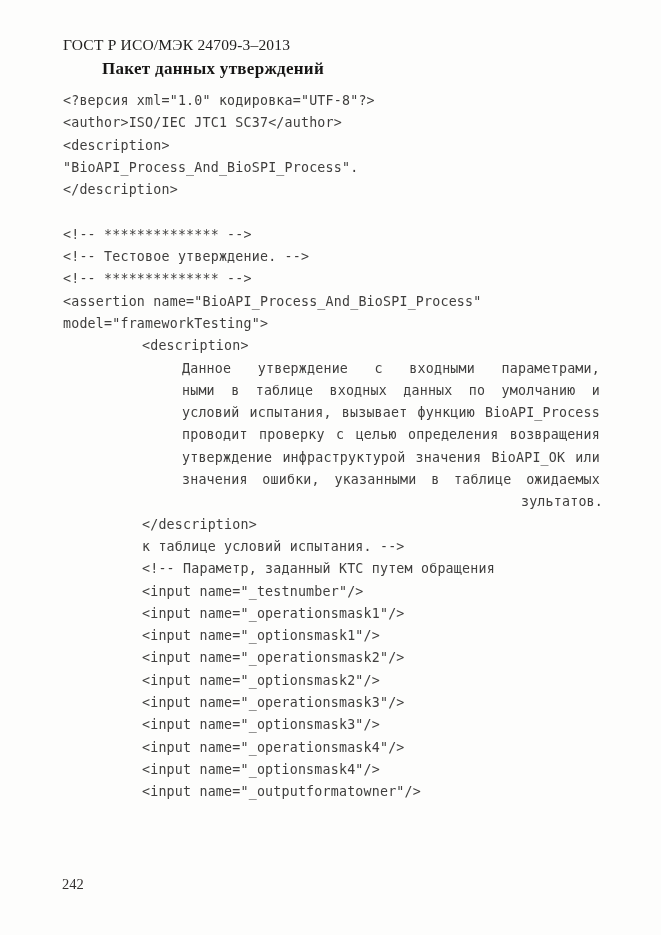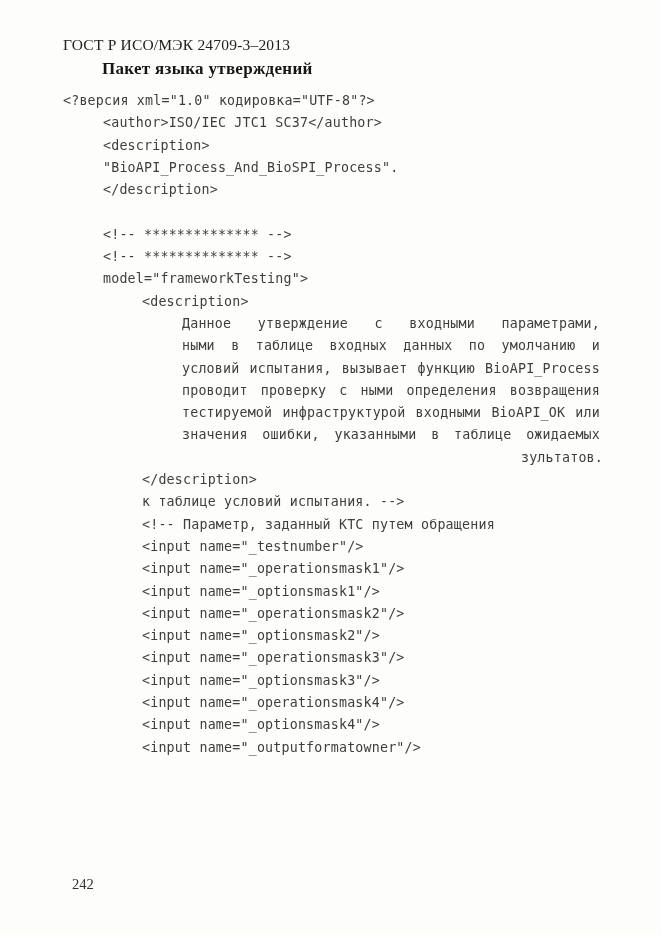--- a/index.html
+++ b/index.html
@@ -45,64 +45,65 @@
     font-family: "DejaVu Sans Mono", "Liberation Mono", monospace;
     font-size: 13.3px;
     line-height: 22.3px;
     color: #3f3e3d;
   }
   .code-line {
     height: 22.3px;
     white-space: pre;
     letter-spacing: 0.2px;
   }
-  .code-line.i1 { margin-left: 40px; }
+  .code-line.i1 { }
   .code-line.i2 { margin-left: 79px; }
   .code-line.i3 { margin-left: 119px; text-align: right; }
   .code-line.just {
     white-space: normal;
     width: 418px;
     text-align: justify;
     text-align-last: justify;
     letter-spacing: 0.2px;
     overflow: hidden;
   }
   .code-line.blank { }
   .page-number {
     position: absolute;
     left: 62px;
     top: 876px;
     font-family: "Liberation Serif", "DejaVu Serif", serif;
     font-size: 14.5px;
     color: #33312f;
-    margin-left: 10px;
   }
 </style>
 </head>
 <body>
 
 <div class="page">
   <div class="doc-header">ГОСТ Р ИСО/МЭК 24709-3–2013</div>
-  <div class="section-title">Пакет языка утверждений</div>
+  <div class="section-title">Пакет данных утверждений</div>
   <div class="code-listing">
       <div class="code-line">&lt;?версия xml="1.0" кодировка="UTF-8"?&gt;</div>
       <div class="code-line i1">&lt;author&gt;ISO/IEC JTC1 SC37&lt;/author&gt;</div>
       <div class="code-line i1">&lt;description&gt;</div>
       <div class="code-line i1">"BioAPI_Process_And_BioSPI_Process".</div>
       <div class="code-line i1">&lt;/description&gt;</div>
       <div class="code-line blank"></div>
       <div class="code-line i1">&lt;!-- ************** --&gt;</div>
+      <div class="code-line i1">&lt;!-- Тестовое утверждение. --&gt;</div>
       <div class="code-line i1">&lt;!-- ************** --&gt;</div>
+      <div class="code-line i1">&lt;assertion name="BioAPI_Process_And_BioSPI_Process"</div>
       <div class="code-line i1">model="frameworkTesting"&gt;</div>
       <div class="code-line i2">&lt;description&gt;</div>
       <div class="code-line i3 just">Данное утверждение с входными параметрами, приведен-</div>
       <div class="code-line i3 just">ными в таблице входных данных по умолчанию и таблице</div>
       <div class="code-line i3 just">условий испытания, вызывает функцию BioAPI_Process и</div>
-      <div class="code-line i3 just">проводит проверку с ными определения возвращения</div>
-      <div class="code-line i3 just">тестируемой инфраструктурой входными BioAPI_OK или</div>
+      <div class="code-line i3 just">проводит проверку с целью определения возвращения</div>
+      <div class="code-line i3 just">утверждение инфраструктурой значения BioAPI_OK или</div>
       <div class="code-line i3 just">значения ошибки, указанными в таблице ожидаемых ре-</div>
       <div class="code-line i3">зультатов.</div>
       <div class="code-line i2">&lt;/description&gt;</div>
       <div class="code-line i2">к таблице условий испытания. --&gt;</div>
       <div class="code-line i2">&lt;!-- Параметр, заданный КТС путем обращения</div>
       <div class="code-line i2">&lt;input name="_testnumber"/&gt;</div>
       <div class="code-line i2">&lt;input name="_operationsmask1"/&gt;</div>
       <div class="code-line i2">&lt;input name="_optionsmask1"/&gt;</div>
       <div class="code-line i2">&lt;input name="_operationsmask2"/&gt;</div>
       <div class="code-line i2">&lt;input name="_optionsmask2"/&gt;</div>

